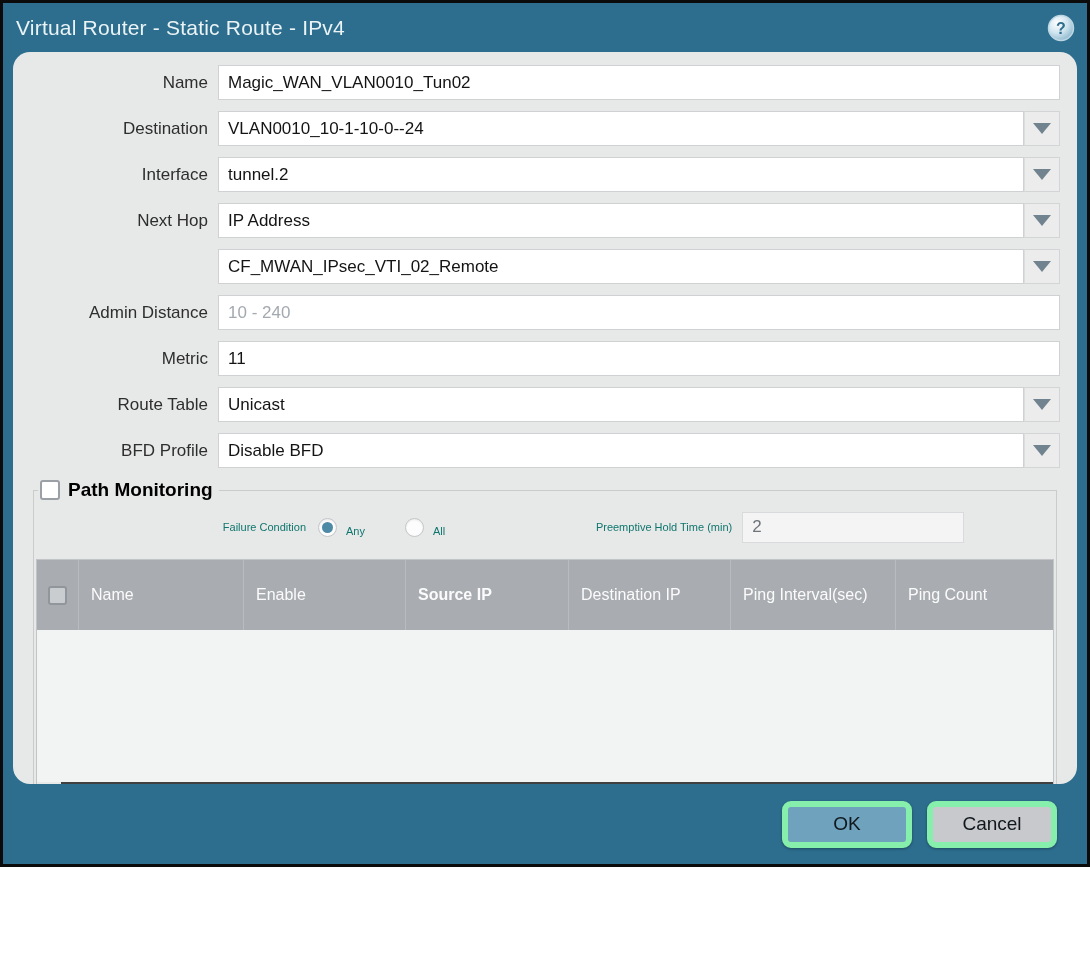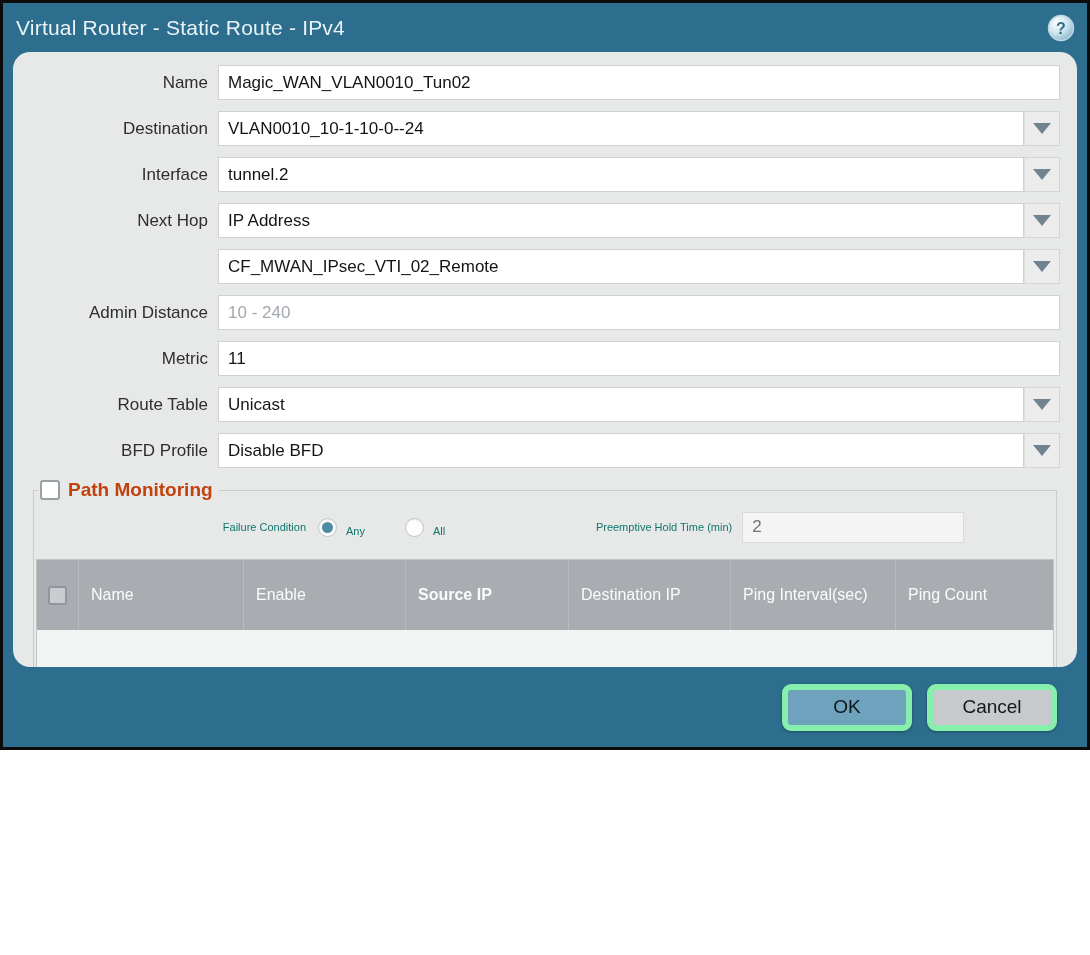--- a/index.html
+++ b/index.html
@@ -1,20 +1,20 @@
 <!DOCTYPE html>
 <html><head>
 <meta charset="utf-8">
 <style>
   * { box-sizing: border-box; margin: 0; padding: 0; }
   html,body { width:1090px; height:955px; }
   body { font-family: "Liberation Sans", sans-serif; }
 
   .window {
-    width:1090px; height:750px;
+    width:1090px; height:867px;
     background:#2d6e8e;
     border:3px solid #0b0b0b;
     display:flex; flex-direction:column;
   }
 
   
   .titlebar {
     height:49px; flex:0 0 49px;
     display:flex; align-items:center;
     padding:0 12px 0 13px;
@@ -60,21 +60,21 @@
   fieldset.pm {
     margin:6px 3px 0 20px; border:1px solid #c9cbcc; padding:0 2px 16px 2px;
   }
   legend.pm-legend {
     display:flex; align-items:center; gap:8px; padding:0 6px 0 2px; margin-left:2px;
   }
   .checkbox {
     width:20px; height:20px; background:#fff; border:2px solid #9aa0a6;
     border-radius:3px; cursor:pointer;
   }
-  .pm-title { color:#c2410c; font-weight:700; font-size:19px; }
+  .pm-title { color:#000000; font-weight:700; font-size:19px; }
 
   .pm-cond-row { display:flex; align-items:center; margin:10px 0 16px 0; height:32px; }
   .dim-label { color:#0f766e; font-size:11px; }
   .cond-label { width:282px; text-align:right; padding-right:12px; }
   .radio {
     width:19px; height:19px; border-radius:50%;
     background:#fdfdfd; border:1px solid #c2c6c9;
     display:inline-flex; align-items:center; justify-content:center; cursor:pointer;
     box-shadow: inset 0 1px 2px rgba(0,0,0,.08);
   }

